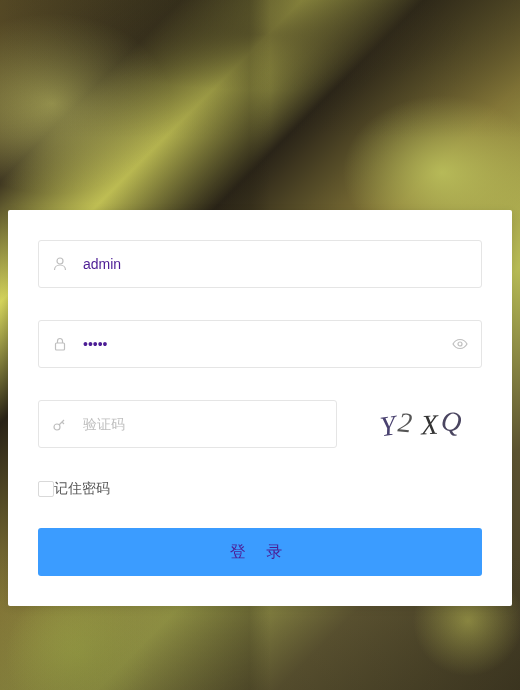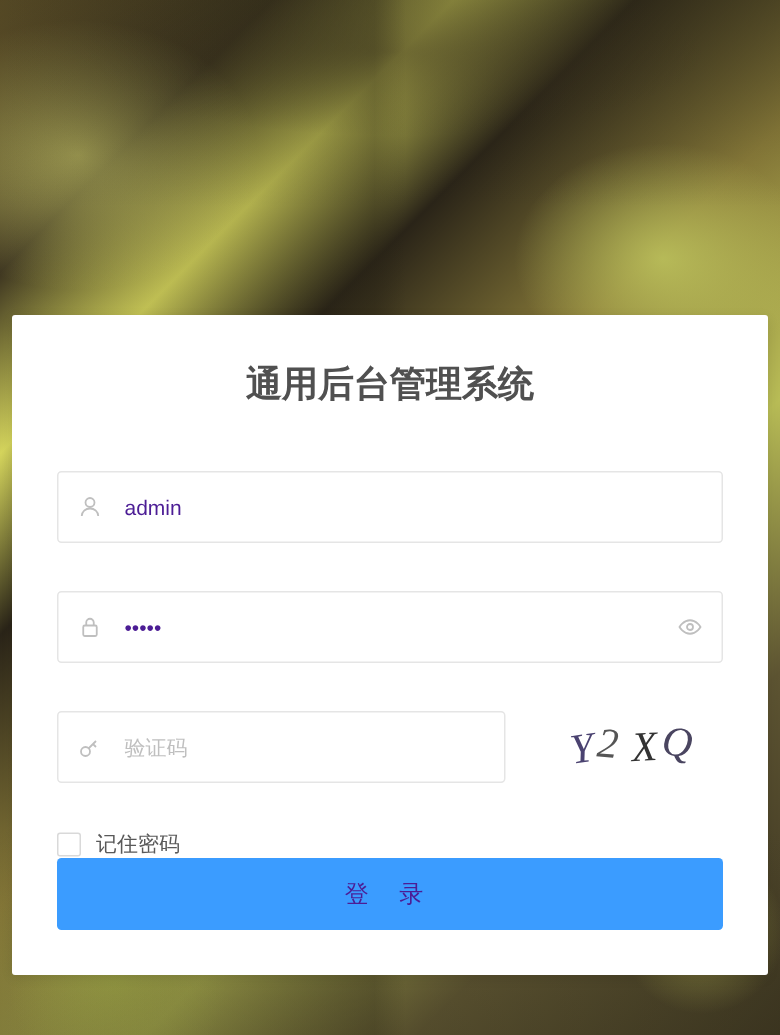--- a/index.html
+++ b/index.html
@@ -124,21 +124,21 @@
       top: 50%;
       transform: translateY(-50%);
       width: 16px;
       height: 16px;
       color: #bfbfbf;
       cursor: pointer;
     }
     .checkbox-wrap {
       display: flex;
       align-items: center;
-      gap: 10px;
+      margin-bottom: 30px;
     }
     .checkbox {
       width: 16px;
       height: 16px;
       border: 1px solid #d9d9d9;
       border-radius: 2px;
       cursor: pointer;
       background: #fff;
     }
     .checkbox-label {
@@ -158,21 +158,20 @@
       cursor: pointer;
     }
     svg { display: block; }
   </style>
 </head>
 <body>
 
 <div class="bg"></div>
 
 <div class="login-card">
-  <h1 class="title">通用后台管理系统</h1>
 
   <div class="input-wrap">
     <span class="icon-left">
       <svg viewBox="0 0 16 16" fill="none" stroke="currentColor" stroke-width="1.2">
         <circle cx="8" cy="5" r="3"></circle>
         <path d="M2.5 14c0-3 2.5-5 5.5-5s5.5 2 5.5 5"></path>
       </svg>
     </span>
     <input type="text" class="input-field" value="admin" placeholder="账号" style="">
   </div>

